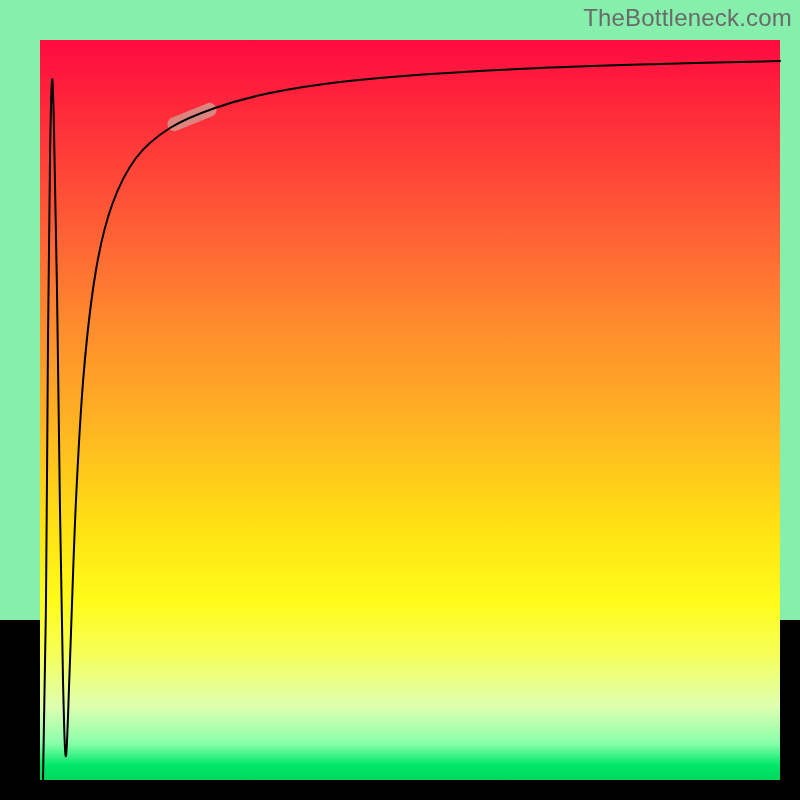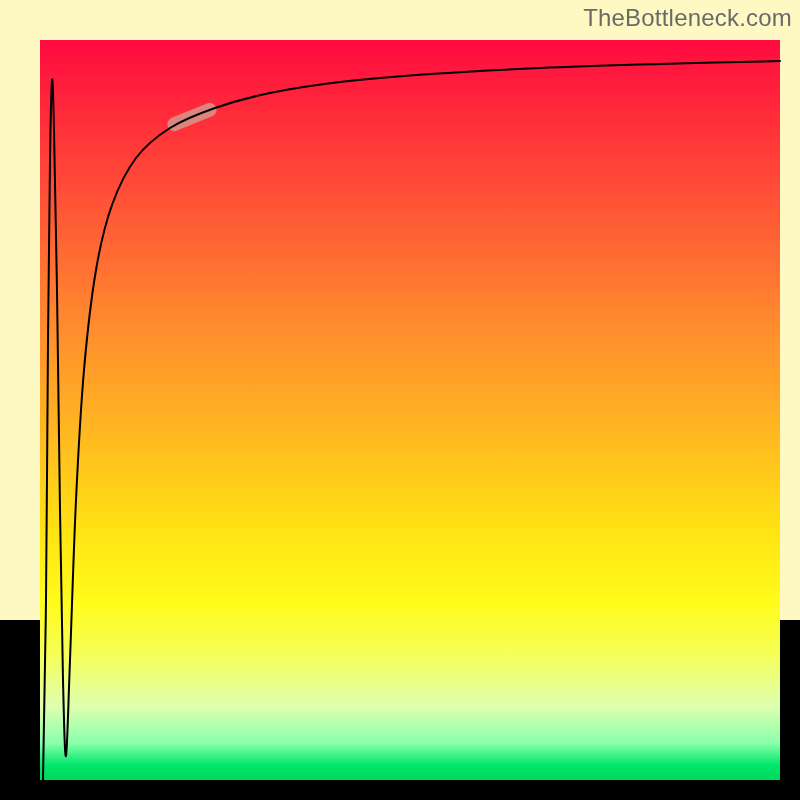--- a/index.html
+++ b/index.html
@@ -8,21 +8,21 @@
     width: 800px;
     height: 800px;
     overflow: hidden;
     background: #000;
     font-family: Arial, Helvetica, sans-serif;
   }
   .frame {
     position: relative;
     width: 800px;
     height: 620px;
-    background: #fef9c3;
+    background: #86efac;
   }
   .plot-area {
     position: absolute;
     left: 40px;
     top: 40px;
     width: 740px;
     height: 740px;
     background: linear-gradient(
       to bottom,
       #ff0a40 0%,

